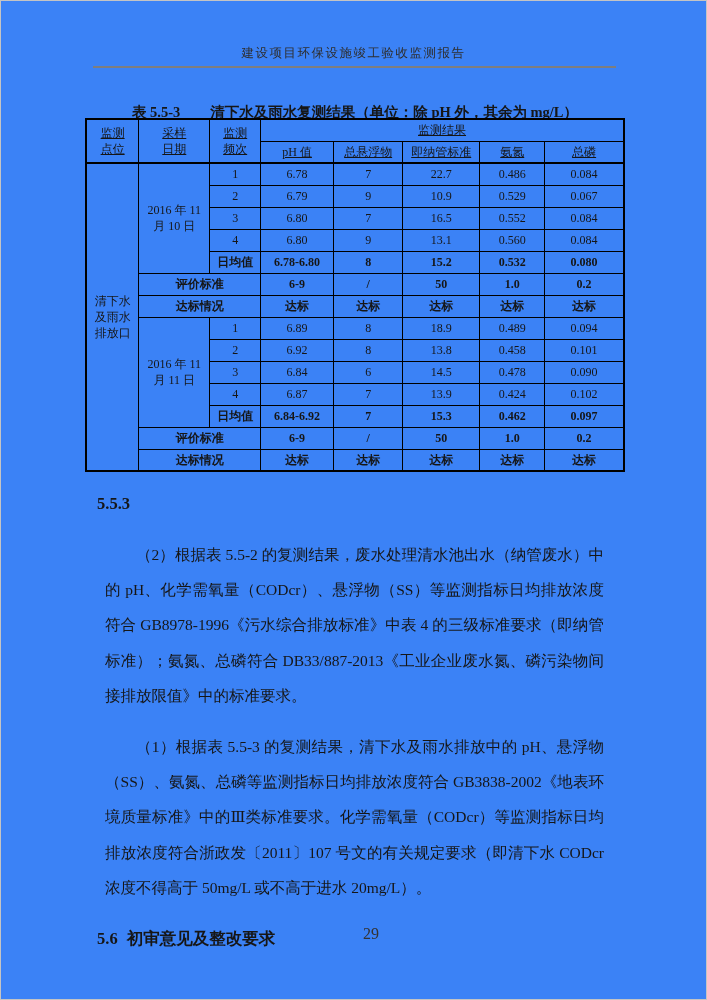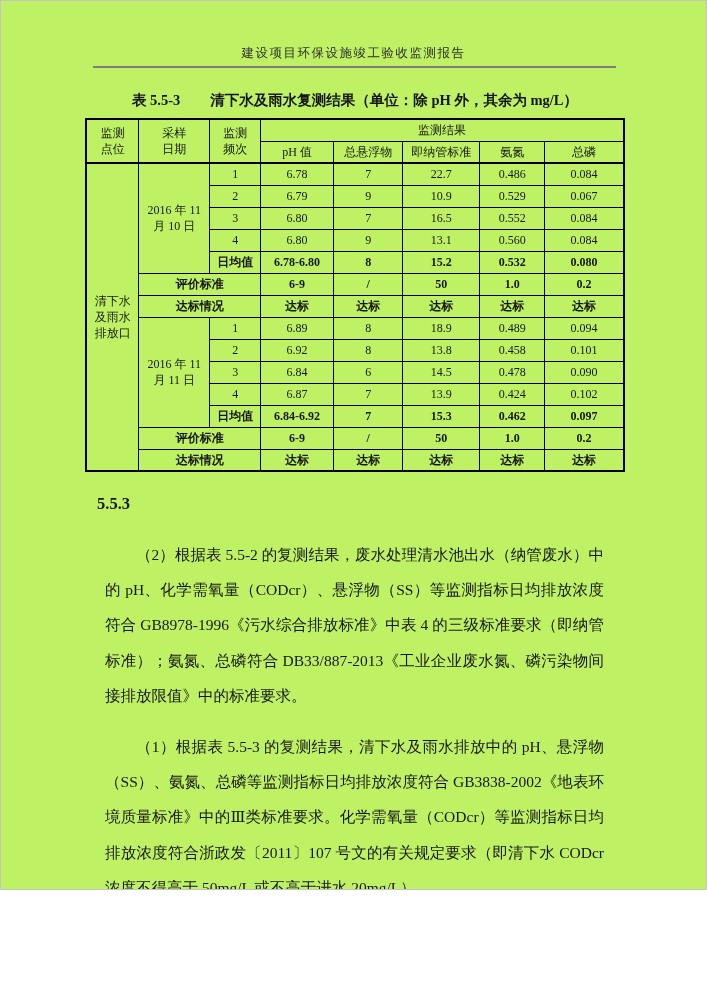--- a/index.html
+++ b/index.html
@@ -1,52 +1,52 @@
 <!DOCTYPE html>
 <html><head>
 <meta charset="utf-8">
 <style>
   * { box-sizing: border-box; }
   html,body { margin:0; padding:0; background:#fff; }
   .page {
     position: relative;
-    width: 707px; height: 890px;
-    background: #bef264;
+    width: 707px; height: 1000px;
+    background: #3b82f6;
     border: 1px solid #c4c4c4;
     font-family: "Liberation Serif", "DejaVu Serif", serif;
     color: #161616;
     overflow: hidden;
   }
   .doc-header {
     position: absolute; top: 44px; left: 0; right: 0;
     text-align: center; font-size: 12.5px; color: #2e2e2e;
     letter-spacing: 1.5px;
   }
   .header-rule {
     position: absolute; top: 65px; left: 92px;
     width: 523px; height: 2px; background: #7e7e7e;
   }
   .table-caption {
-    position: absolute; top: 90px; left: 84px; width: 540px;
+    position: absolute; top: 102px; left: 84px; width: 540px;
     display: flex; justify-content: center; gap: 30px;
     font-weight: bold; font-size: 14.5px; white-space: nowrap;
   }
   table.results {
     position: absolute; top: 117px; left: 84px;
     width: 540px; border-collapse: collapse; table-layout: fixed;
     border: 2px solid #000;
     font-size: 12px;
   }
   table.results td {
     border: 1px solid #000;
     text-align: center; vertical-align: middle;
     padding: 0 2px; height: 22px; line-height: 1.35;
     overflow: hidden;
   }
-  thead td { height: 24px; }
+  thead td { height: 24px; text-decoration: underline; }
   thead tr:last-child td, thead td[rowspan] { border-bottom-width: 2px; }
   .b { font-weight: bold; }
   .pre { white-space: pre-line; }
   .text-block {
     position: absolute; top: 477px; left: 88px; width: 531px;
   }
   .sec-heading {
     margin: 8px; font-size: 16.5px; font-weight: bold;
     line-height: 35px; display: flex; gap: 9px; align-items: baseline;
   }

